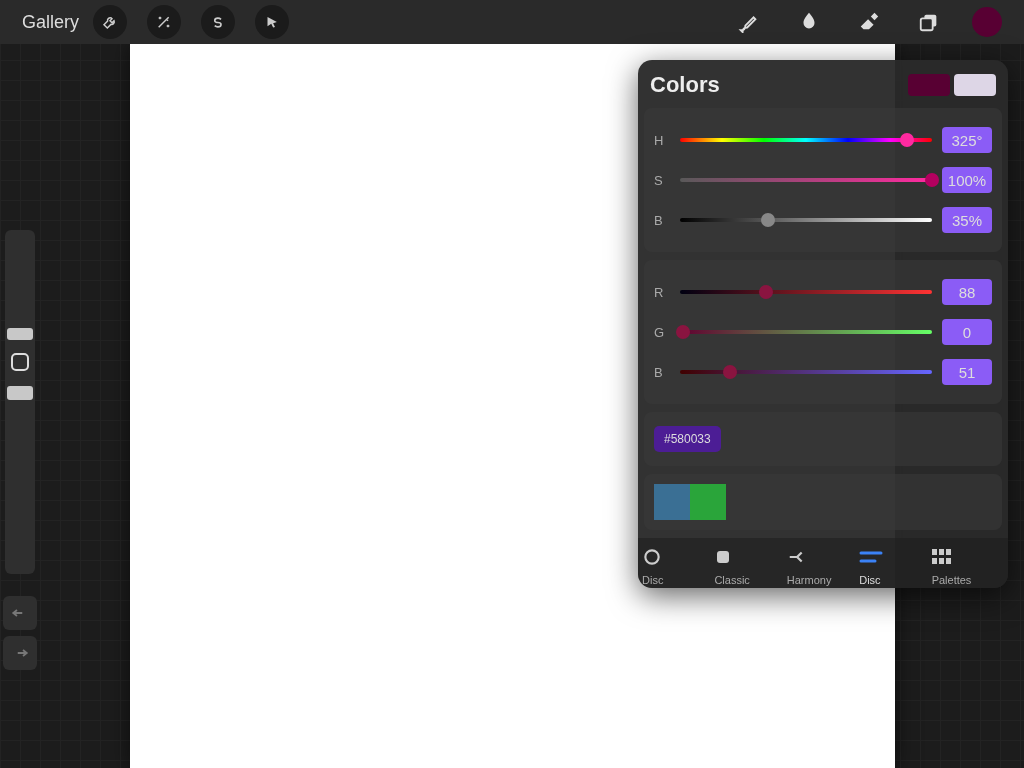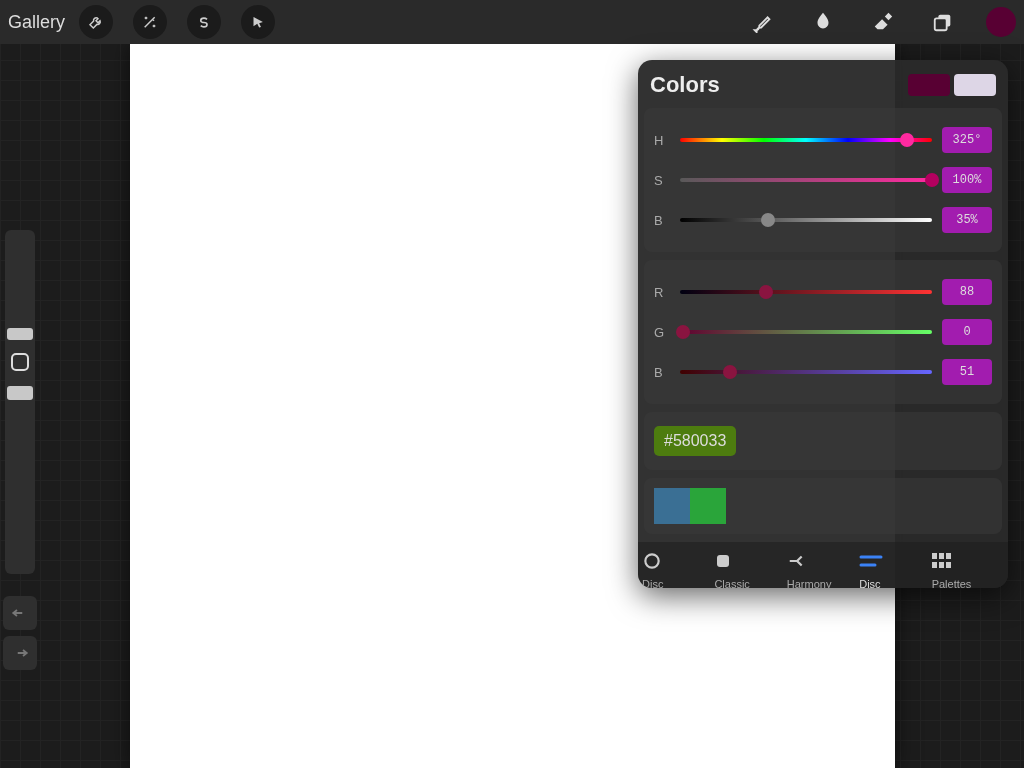--- a/index.html
+++ b/index.html
@@ -16,21 +16,21 @@
     background-image:
       linear-gradient(#232323 1px, transparent 1px),
       linear-gradient(90deg, #232323 1px, transparent 1px);
     background-size: 20px 20px;
     z-index:0;
   }
   
   .topbar {
     position:absolute; top:0; left:0; right:0; height:44px;
     background:#2a2a2a;
-    display:flex; align-items:center; padding:0 8px;
+    display:flex; align-items:center; padding:0 22px;
     z-index:5;
   }
   .gallery-label { color:#ddd; font-size:18px; margin-right:14px; }
   .topbtn {
     width:34px; height:34px; border-radius:17px;
     background:#1b1b1b; margin-right:20px;
     display:flex; align-items:center; justify-content:center;
     color:#ccc;
   }
   .topbar .spacer { flex:1; }
@@ -74,24 +74,24 @@
   .panel-head { display:flex; align-items:center; padding:4px 12px 10px 12px;}
   .panel-title { color:#eee; font-size:22px; font-weight:600; flex:1;}
   .swatch{width:42px;height:22px;border-radius:4px;}
   .swatch.a{background:#580033;margin-right:4px;}
   .swatch.b{background:#ddd6e6;}
   .section { background:rgba(58,58,58,.55); margin:0 6px 8px; border-radius:8px; padding:12px 10px;}
   .srow { display:flex; align-items:center; height:40px; }
   .srow .lab { width:16px; color:#aaa; font-size:13px;}
   .srow .track { flex:1; height:4px; border-radius:2px; position:relative; margin:0 10px;}
   .thumb { position:absolute; top:50%; width:14px;height:14px;border-radius:7px;transform:translate(-50%,-50%); }
-  .valbox { width:50px; height:26px; background:#a21caf; border-radius:4px; color:#ddd; font-size:12px; display:flex;align-items:center;justify-content:center;font-family:Liberation Mono, monospace;}
+  .valbox { width:50px; height:26px; background:#8b5cf6; border-radius:4px; color:#ddd; font-size:15px; display:flex;align-items:center;justify-content:center;}
   .hexrow{display:flex;align-items:center;padding:14px 10px;background:rgba(58,58,58,.55);margin:0 6px 8px;border-radius:8px;}
   .hexrow .hl{flex:1;color:#bbb;font-size:14px;}
-  .hexval{background:#4d7c0f;border-radius:5px;padding:6px 10px;color:#ddd;font-size:16px;}
+  .hexval{background:#4c1d95;border-radius:5px;padding:6px 10px;color:#ddd;font-size:12px;}
   .palette-sec{background:rgba(58,58,58,.55);margin:0 6px 8px;border-radius:8px;padding:10px;flex:1;}
   .palette-sec .pl{color:#bbb;font-size:14px;margin-bottom:10px;}
   .pal-swatches{display:flex;}
   .pal-swatches div{width:36px;height:36px;}
   .panel-tabs{display:flex;background:rgba(30,30,30,.6);padding:8px 4px 10px;}
   .ptab{flex:1;display:flex;flex-direction:column;align-items:flex-start;gap:6px;cursor:pointer;}
   .ptab .ticon{height:22px;display:flex;align-items:center;justify-content:center;color:#ccc;}
   .ptab.active .ticon{color:#3b82f6;}
   .ptab .tl{font-size:11px;color:#aaa;}
   .ptab.active .tl{color:#ddd;}

